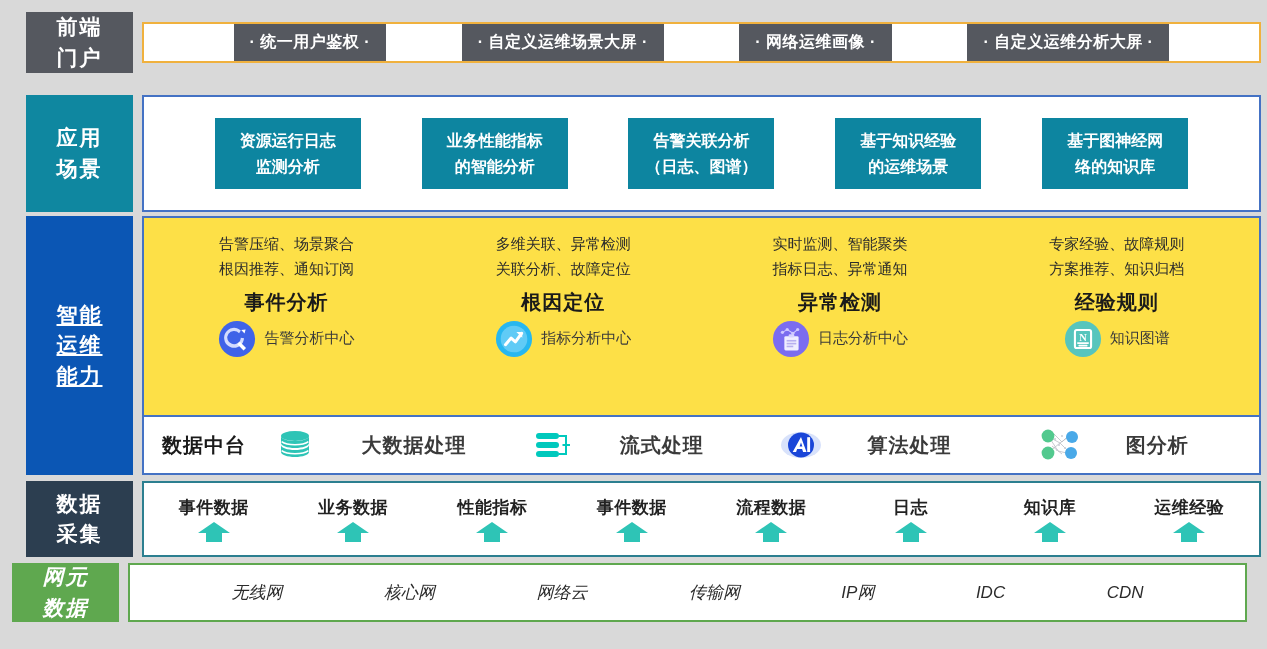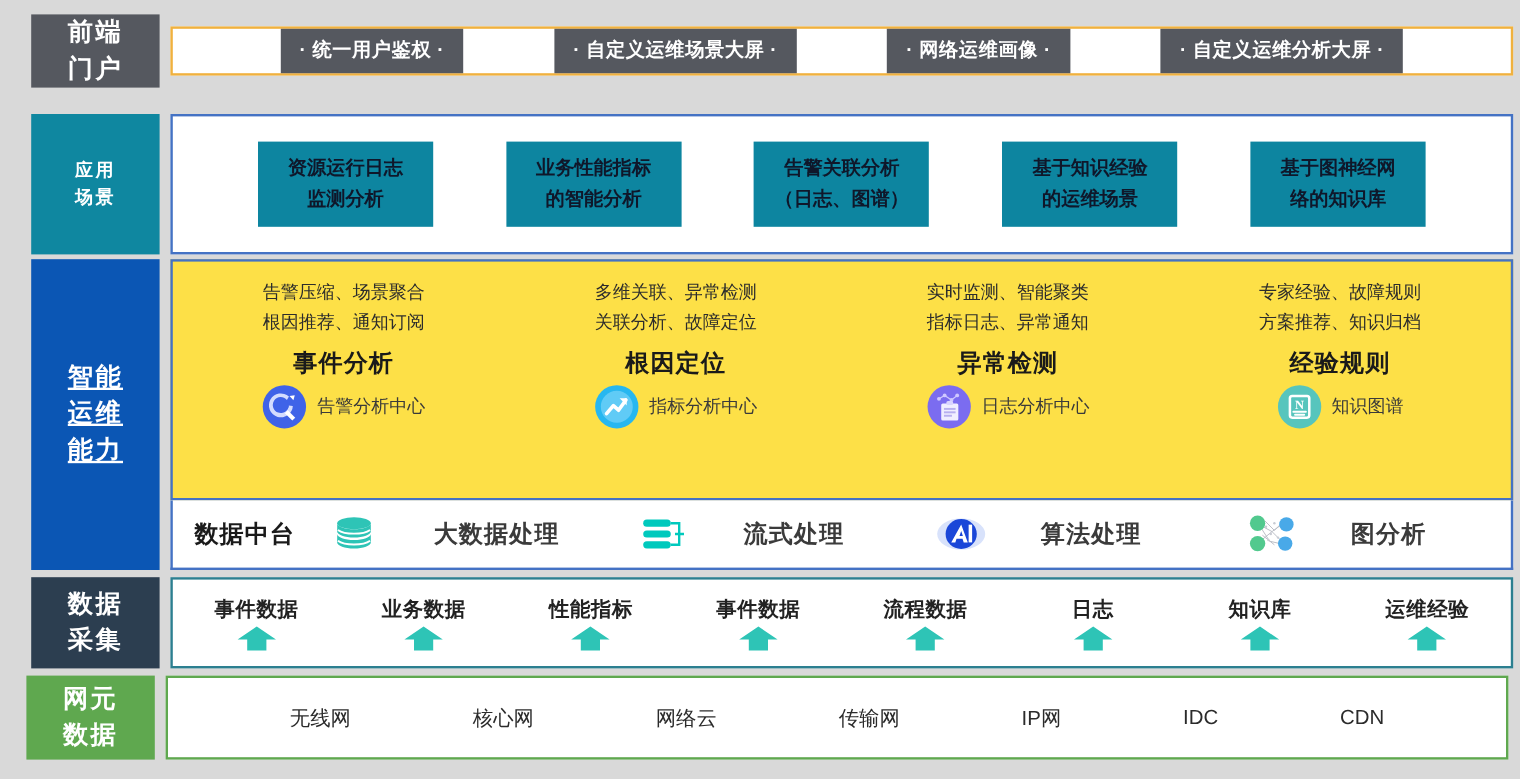--- a/index.html
+++ b/index.html
@@ -31,25 +31,25 @@
   #row-portal .rail { width: 107px; background: #55585f; font-size: 21px; }
   #row-portal .panel { border: 2px solid #f0b13e; margin-left: 9px;
                        justify-content: space-evenly; padding: 0 14px; }
   .portal-chip {
     background: #55585f; color: #fff; font-size: 16px; font-weight: bold;
     padding: 8px 16px; white-space: nowrap; letter-spacing: .5px;
   }
 
   
   #row-scene { left: 26px; top: 95px; width: 1235px; height: 117px; }
-  #row-scene .rail { width: 107px; background: #0f87a0; font-size: 15px; }
+  #row-scene .rail { width: 107px; background: #0f87a0; font-size: 21px; }
   #row-scene .panel { border: 2px solid #4472c4; margin-left: 9px;
                       justify-content: space-evenly; padding: 0 10px; }
   .scene-chip {
-    background: #0d85a0; color: #0f172a; font-size: 16px; font-weight: bold;
+    background: #0d85a0; color: #ffffff; font-size: 16px; font-weight: bold;
     line-height: 1.6; text-align: center; padding: 10px 12px;
     width: 146px; white-space: nowrap;
   }
 
   
   #row-aiops { left: 26px; top: 216px; width: 1235px; height: 259px; }
   #row-aiops .rail { width: 107px; background: #0b56b4; font-size: 21px; text-decoration: underline; }
   #row-aiops .stackwrap {
     flex: 1 1 auto; margin-left: 9px;
     display: flex; flex-direction: column;
@@ -88,21 +88,21 @@
   #row-collect .rail { width: 107px; background: #2c3e50; font-size: 21px; }
   #row-collect .panel { border: 2px solid #2c7f90; margin-left: 9px;
                         align-items: stretch; }
   .collect-col { flex: 1 1 0; display: flex; flex-direction: column;
                  align-items: center; justify-content: center; gap: 2px; }
   .collect-lbl { font-size: 17px; font-weight: bold; color: #222;
                  white-space: nowrap; letter-spacing: .5px; }
   .up-arrow { width: 34px; height: 22px; }
 
   
-  #row-ne { left: 22px; top: 563px; width: 1235px; height: 70px; }
+  #row-ne { left: 12px; top: 563px; width: 1235px; height: 59px; font-style: italic; }
   #row-ne .rail { width: 107px; background: #5fa84f; font-size: 21px; }
   #row-ne .panel { border: 2px solid #5fa84f; margin-left: 9px;
                    justify-content: space-evenly; }
   .ne-lbl { font-size: 17px; color: #2b2b2b; white-space: nowrap; }
 </style>
 </head>
 <body>
 
 <div class="canvas">
 

